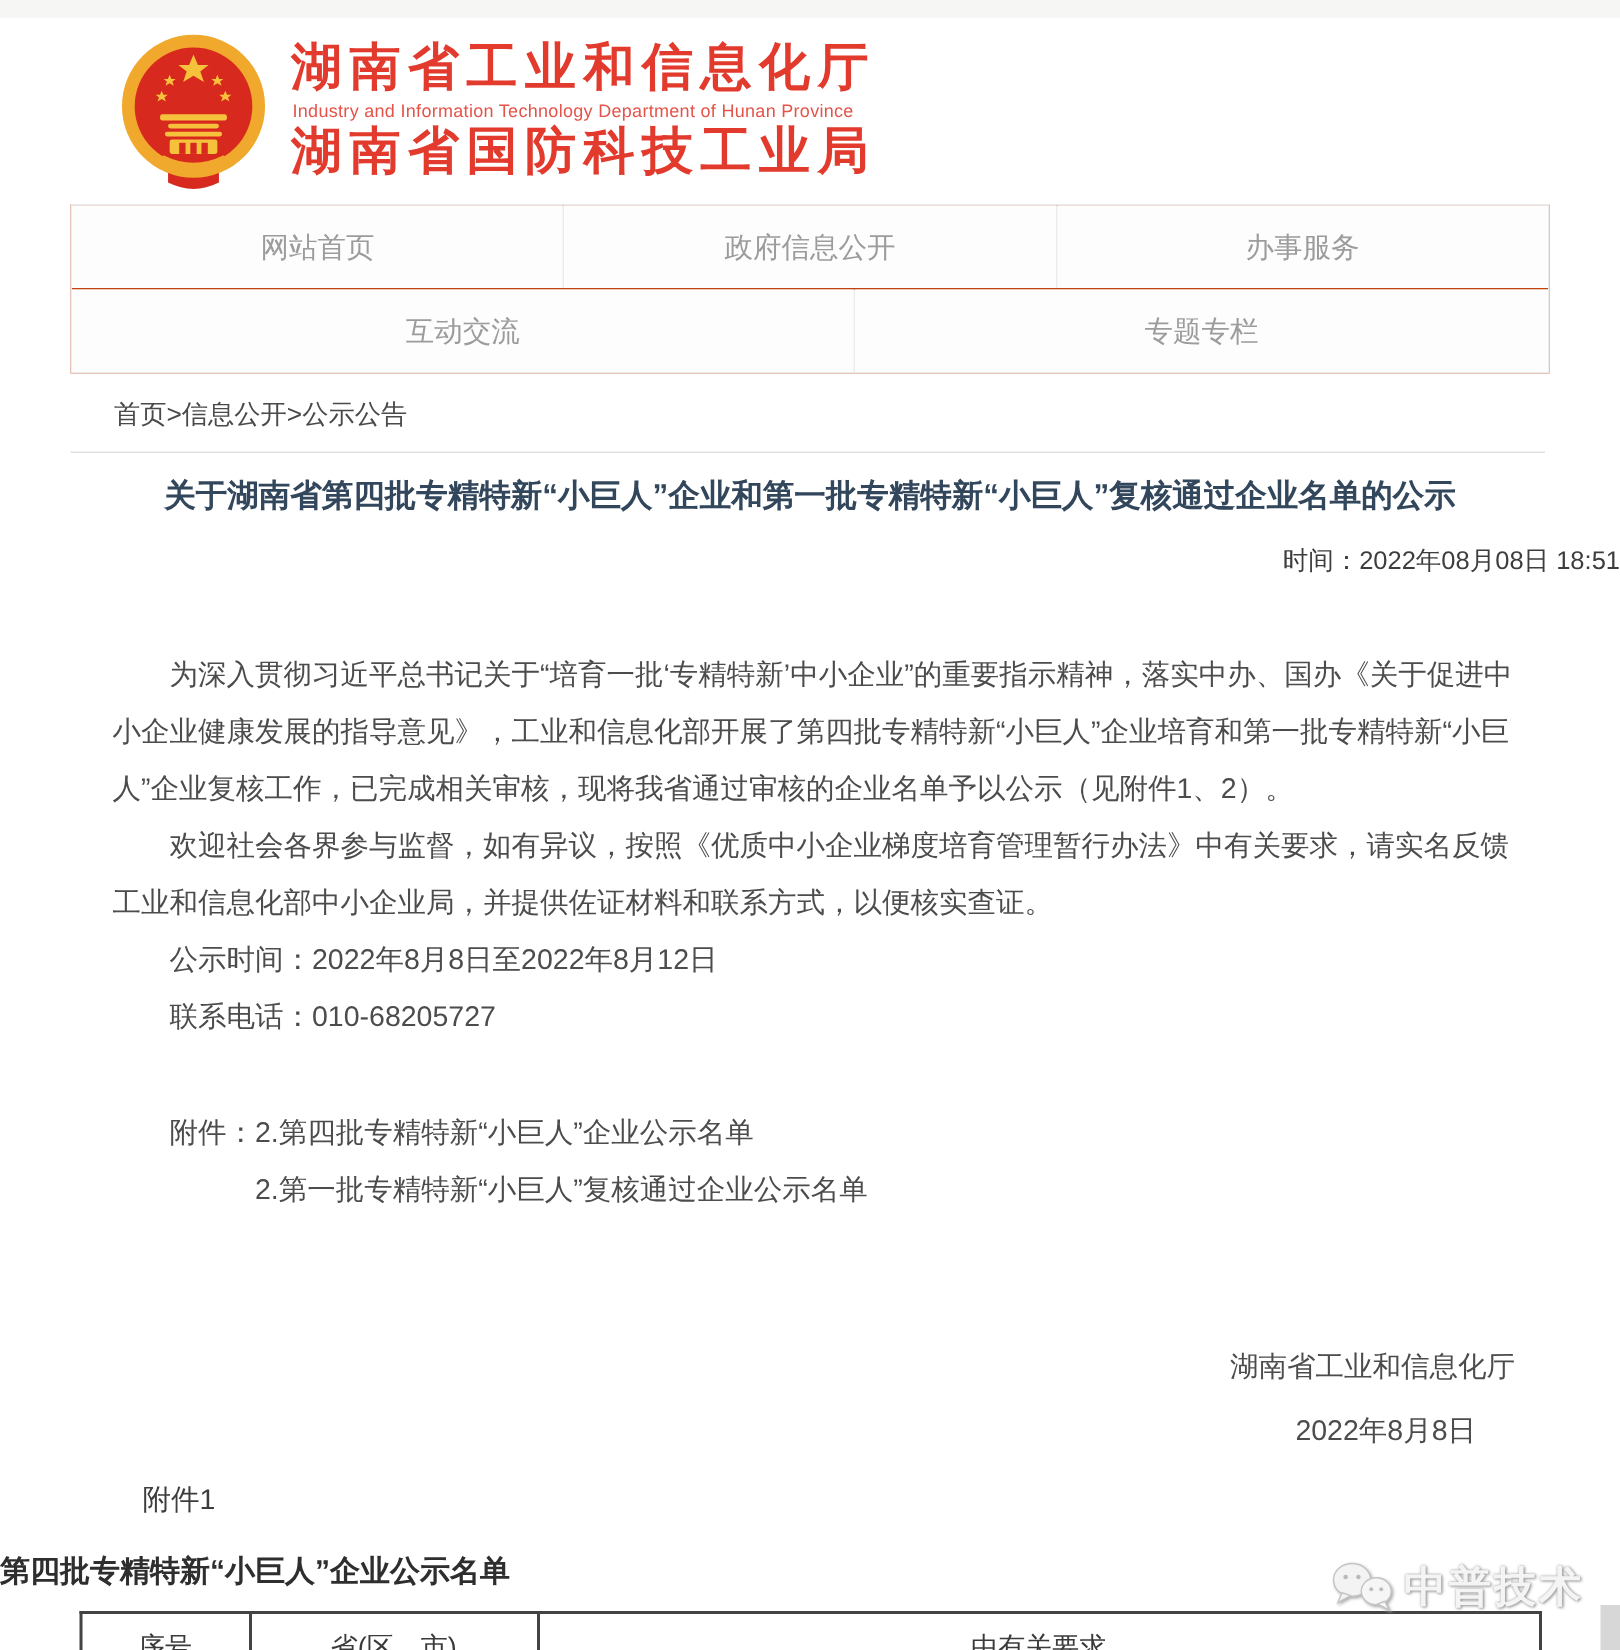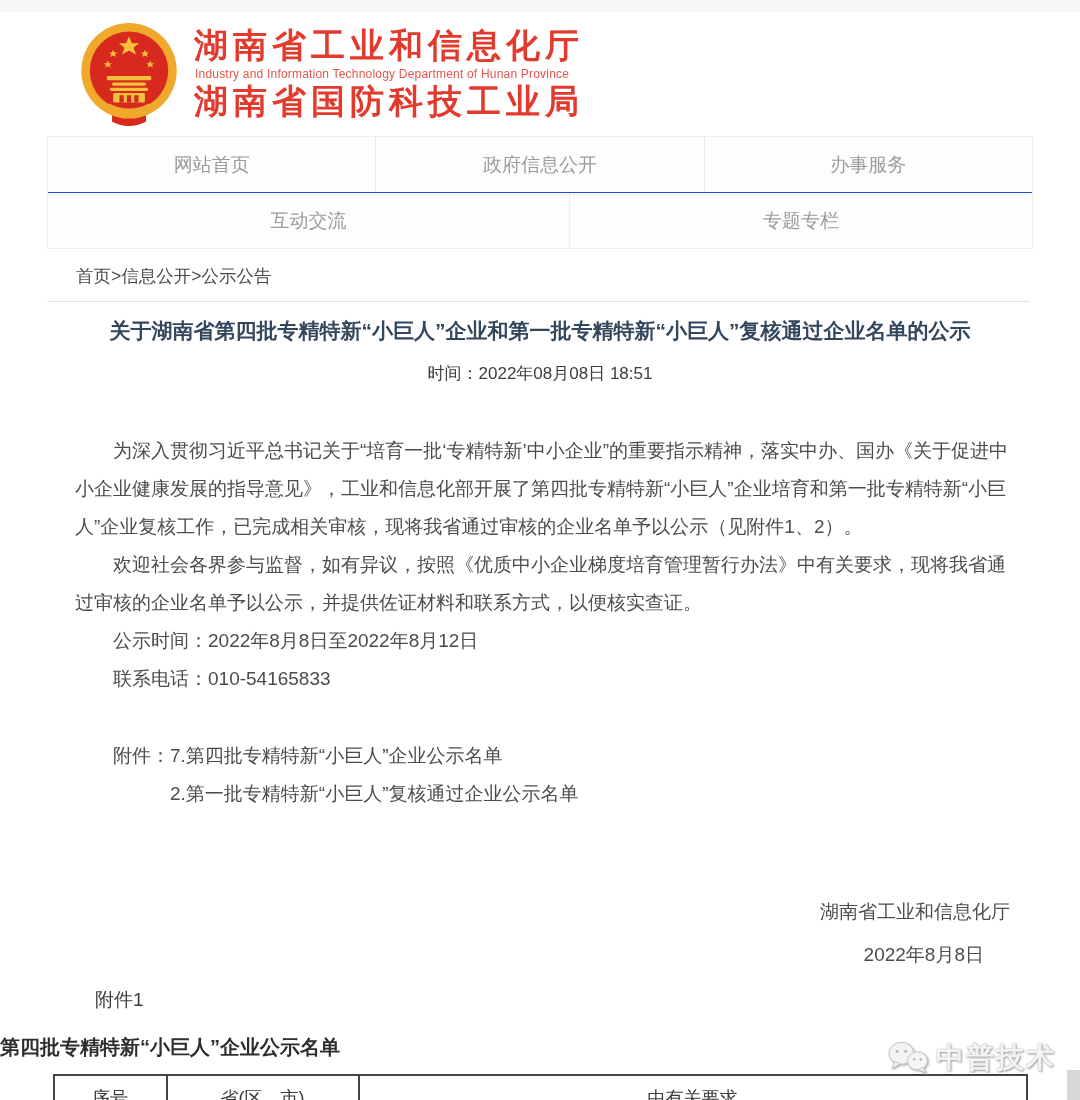--- a/index.html
+++ b/index.html
@@ -10,34 +10,34 @@
     background:#ffffff; overflow:hidden;
   }
   
   .brand { display:flex; align-items:flex-start; gap:12px; padding:9px 0 0 76px; }
   .emblem { width:106px; height:106px; flex:0 0 auto; }
   .brand-text { padding-top:6px; }
   .org-line1 { font-size:34px; font-weight:bold; color:#e23b2e; letter-spacing:5px; line-height:1.1; }
   .org-en    { font-size:12px; color:#e5544a; margin:3px 0 2px 1px; letter-spacing:.2px; }
   .org-line2 { font-size:34px; font-weight:bold; color:#e23b2e; letter-spacing:5px; line-height:1.1; }
   
-  .nav { margin:9px 47px 0 47px; border:1px solid #ececec; background:#1d4ed8;
+  .nav { margin:9px 47px 0 47px; border:1px solid #ececec; background:#c2410c;
          display:flex; flex-direction:column; gap:1px; }
   .nav-row { display:grid; gap:1px; background:#ececec; }
   .nav-row.r1 { grid-template-columns:1fr 1fr 1fr; }
   .nav-row.r2 { grid-template-columns:53fr 47fr; }
   .nav-cell { background:#fdfdfd; height:55px; display:flex; align-items:center;
               justify-content:center; font-size:19px; color:#9c9c9c; cursor:pointer; }
   
   .breadcrumb { margin:15px 0 0 76px; font-size:17.5px; color:#4a4a4a; padding-bottom:13px; cursor:pointer; }
   .rule { border-bottom:1px solid #e2e2e2; margin:0 50px 0 47px; }
   
   .art-title { margin:15px 58px 0 58px; text-align:center; font-size:21px;
                font-weight:bold; color:#33475c; line-height:1.35; }
-  .art-time  { text-align:center; margin-top:17px; font-size:17px; color:#3d3d3d; }
+  .art-time  { text-align:right; margin-top:17px; font-size:17px; color:#3d3d3d; }
   .body-text { margin:47px 70px 0 75px; font-size:19px; color:#4c4c4c; line-height:38px; }
   .body-text p.ind  { text-indent:2em; }
   .attach { margin-top:39px; }
   .attach .l2 { text-indent:5em; }
   .sig { margin-top:80px; }
   .sig-org  { text-align:right; font-size:19px; color:#4c4c4c; }
   .sig-date { text-align:right; font-size:19px; color:#4c4c4c; padding-right:26px; margin-top:5px; }
   
   .att1-label { margin:13px 0 0 95px; font-size:19px; color:#3d3d3d; }
   .tbl-title  { font-size:20px; font-weight:bold; color:#2e2e2e; margin-top:21px; }
@@ -105,25 +105,25 @@
   </nav>
 
   <div class="breadcrumb">首页&gt;信息公开&gt;公示公告</div>
   <div class="rule"></div>
 
   <h1 class="art-title">关于湖南省第四批专精特新“小巨人”企业和第一批专精特新“小巨人”复核通过企业名单的公示</h1>
   <div class="art-time">时间：2022年08月08日 18:51</div>
 
   <div class="body-text">
     <p class="ind">为深入贯彻习近平总书记关于“培育一批‘专精特新’中小企业”的重要指示精神，落实中办、国办《关于促进中小企业健康发展的指导意见》，工业和信息化部开展了第四批专精特新“小巨人”企业培育和第一批专精特新“小巨人”企业复核工作，已完成相关审核，现将我省通过审核的企业名单予以公示（见附件1、2）。</p>
-    <p class="ind">欢迎社会各界参与监督，如有异议，按照《优质中小企业梯度培育管理暂行办法》中有关要求，现将我省通过审核的企业名单予以公示，并提供佐证材料和联系方式，以便核实查证。</p>
+    <p class="ind">欢迎社会各界参与监督，如有异议，按照《优质中小企业梯度培育管理暂行办法》中有关要求，请实名反馈工业和信息化部中小企业局，并提供佐证材料和联系方式，以便核实查证。</p>
     <p class="ind">公示时间：2022年8月8日至2022年8月12日</p>
-    <p class="ind">联系电话：010-54165833</p>
+    <p class="ind">联系电话：010-68205727</p>
     <div class="attach">
-      <p class="ind">附件：7.第四批专精特新“小巨人”企业公示名单</p>
+      <p class="ind">附件：2.第四批专精特新“小巨人”企业公示名单</p>
       <p class="l2">2.第一批专精特新“小巨人”复核通过企业公示名单</p>
     </div>
     <div class="sig">
       <div class="sig-org">湖南省工业和信息化厅</div>
       <div class="sig-date">2022年8月8日</div>
     </div>
   </div>
 
   <div class="att1-label">附件1</div>
   <div class="tbl-title">第四批专精特新“小巨人”企业公示名单</div>

